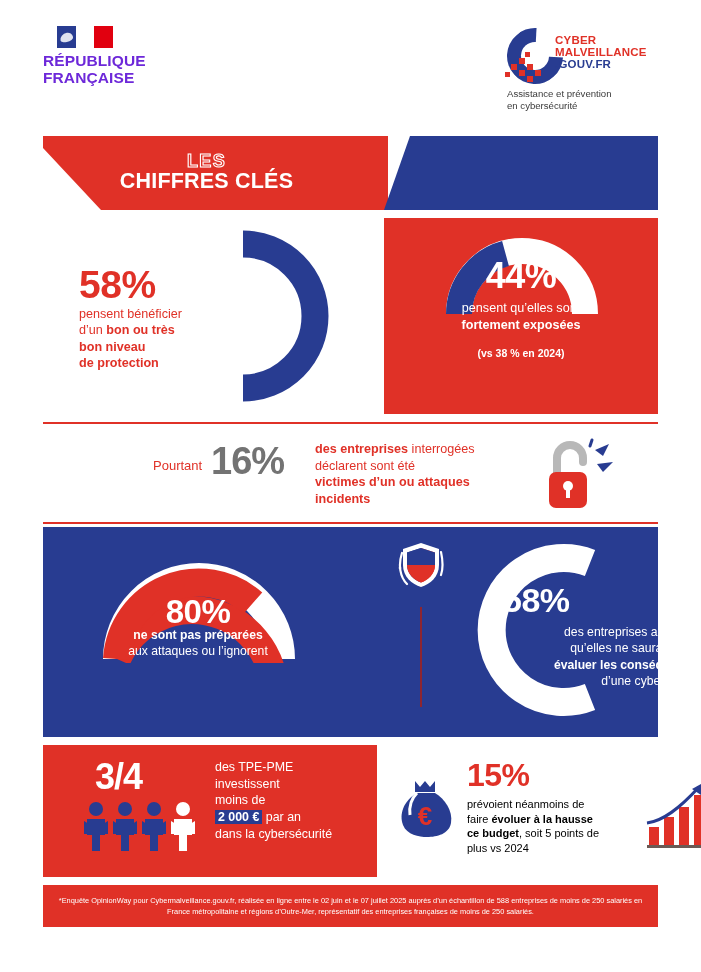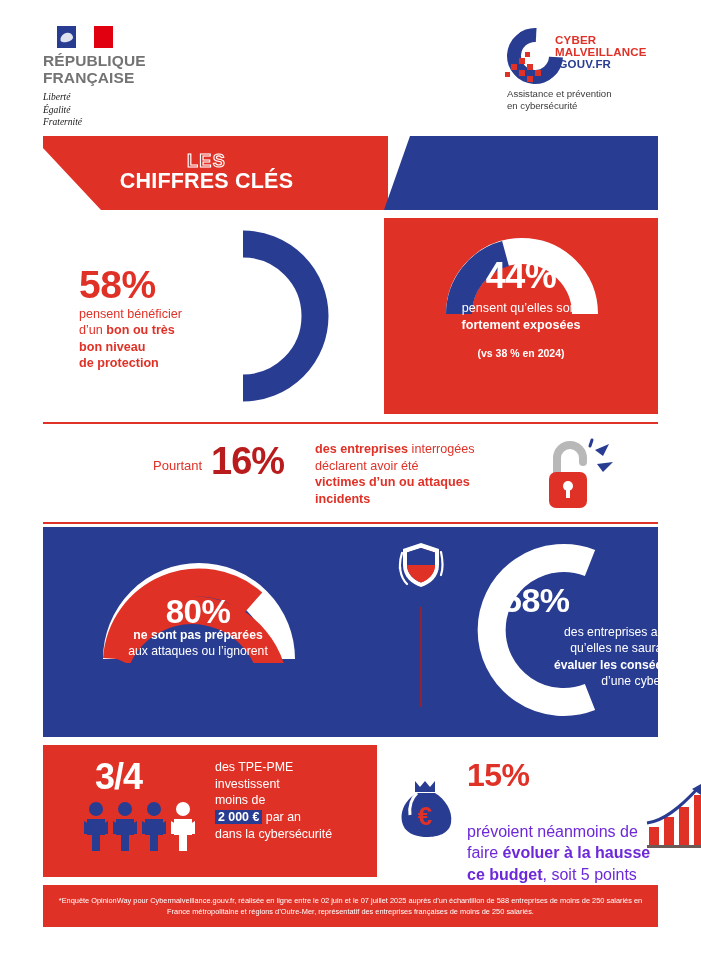--- a/index.html
+++ b/index.html
@@ -17,21 +17,21 @@
   .flag .b{flex:1;background:#283C91;position:relative;}
   .flag .w{flex:1;background:#ffffff;}
   .flag .r{flex:1;background:#E1000F;}
   .flag .b:after{
     content:"";position:absolute;left:50%;top:50%;
     width:13px;height:9px;margin:-4px 0 0 -6px;
     border-radius:60% 40% 55% 45%/70% 60% 40% 30%;
     background:#ffffff;opacity:.85;
     transform:rotate(-12deg);
   }
-  .rf{font-weight:bold;font-size:15.5px;line-height:1.08;color:#737373;letter-spacing:.1px;margin-top:5px;}
+  .rf{font-weight:bold;font-size:15.5px;line-height:1.08;color:#6d28d9;letter-spacing:.1px;margin-top:5px;}
   .devise{font-family:"Liberation Serif","DejaVu Serif",serif;font-style:italic;
           font-size:9.5px;line-height:1.28;color:#161616;margin-top:5px;}
 
   .cmlogo{position:absolute;left:505px;top:28px;width:160px;height:80px;}
   .cm-mark{position:absolute;left:0;top:0;width:64px;height:58px;}
   .cm-c{position:absolute;left:2px;top:0;width:56px;height:56px;border-radius:50%;
         border:14px solid #283C91;border-right-color:transparent;transform:rotate(-42deg);box-sizing:border-box;}
   .pix{position:absolute;background:#E03127;}
   .cm-words{position:absolute;left:50px;top:6px;}
   .cm-cyber{font-weight:bold;font-size:11.5px;color:#E03127;letter-spacing:.2px;line-height:1.05;}
@@ -76,21 +76,21 @@
   .big-wh{font-weight:bold;font-size:36px;color:#ffffff;line-height:1;letter-spacing:-.5px;}
   .cap-wh{font-size:12.6px;color:#ffffff;line-height:1.33;margin-top:6px;}
   .cap-wh b{font-weight:bold;}
   .vs-wh{font-size:10.5px;color:#ffffff;margin-top:14px;font-weight:bold;}
 
   
   .row2{position:absolute;left:43px;top:422px;width:615px;height:98px;
         border-top:2.5px solid #E03127;border-bottom:2.5px solid #E03127;}
   .r2-inner{position:absolute;left:110px;top:12px;width:430px;height:74px;}
   .pourtant{position:absolute;left:0px;top:22px;font-size:13px;color:#E03127;}
-  .big16{position:absolute;left:58px;top:6px;font-weight:bold;font-size:38px;color:#b91c1c;line-height:1;letter-spacing:-1px;}
+  .big16{position:absolute;left:58px;top:6px;font-weight:bold;font-size:38px;color:#737373;line-height:1;letter-spacing:-1px;}
   .r2-text{position:absolute;left:162px;top:5px;width:200px;font-size:12.6px;color:#E03127;line-height:1.33;}
   .r2-text b{font-weight:bold;}
   .lock{position:absolute;left:392px;top:0px;width:72px;height:76px;}
 
   
   .row3{position:absolute;left:43px;top:527px;width:615px;height:210px;background:#283C91;}
   .gauge80{position:absolute;left:58px;top:32px;width:196px;height:104px;}
   .stat80{position:absolute;left:10px;top:68px;width:290px;text-align:center;z-index:4;}
   .big-wh2{font-weight:bold;font-size:33px;color:#ffffff;line-height:1;letter-spacing:-.5px;}
   .cap-wh2{font-size:12.2px;color:#ffffff;line-height:1.3;margin-top:0;}
@@ -106,21 +106,21 @@
 
   
   .row4{position:absolute;left:43px;top:745px;width:615px;height:132px;}
   .r4-left{position:absolute;left:0;top:0;width:334px;height:132px;background:#E03127;}
   .r4-right{position:absolute;left:334px;top:0;width:281px;height:132px;background:#ffffff;}
   .frac{position:absolute;left:52px;top:14px;font-weight:bold;font-size:36px;color:#ffffff;line-height:1;letter-spacing:-1px;}
   .people{position:absolute;left:40px;top:56px;width:122px;height:50px;}
   .r4-ltxt{position:absolute;left:172px;top:14px;width:158px;font-size:12.4px;color:#ffffff;line-height:1.35;}
   .eurobag{position:absolute;left:20px;top:32px;width:56px;height:62px;}
   .big15{position:absolute;left:90px;top:14px;font-weight:bold;font-size:32px;color:#E03127;line-height:1;letter-spacing:-.5px;}
-  .r4-rtxt{position:absolute;left:90px;top:52px;width:185px;font-size:16px;color:#6d28d9;line-height:1.33;margin-top:24px;}
+  .r4-rtxt{position:absolute;left:90px;top:52px;width:185px;font-size:11px;color:#000000;line-height:1.33;}
   .r4-rtxt b{font-weight:bold;}
   .bars{position:absolute;left:268px;top:30px;width:68px;height:74px;}
   .money-box{background:#283C91;color:#ffffff;font-weight:bold;padding:0 3px;}
 
   
   .footer{position:absolute;left:43px;top:885px;width:615px;height:42px;background:#E03127;
           display:flex;align-items:center;justify-content:center;}
   .foot-txt{font-size:7.4px;color:#ffffff;line-height:1.55;text-align:center;width:600px;}
 </style>
 </head>
@@ -132,25 +132,20 @@
 
     <div class="marianne">
       <div class="flag">
         <div class="b"></div>
           <div class="w"></div>
           <div class="r"></div>
       </div>
       <div class="rf">
         <div>RÉPUBLIQUE</div>
         <div>FRANÇAISE</div>
-      </div>
-      <div class="devise">
-        <div>Liberté</div>
-        <div>Égalité</div>
-        <div>Fraternité</div>
       </div>
     </div>
 
     <div class="cmlogo">
       <div class="cm-mark">
         <div class="cm-c"></div>
         <div class="pix" style="left:6px;top:36px;width:6px;height:6px;"></div>
         <div class="pix" style="left:14px;top:30px;width:6px;height:6px;"></div>
         <div class="pix" style="left:14px;top:42px;width:6px;height:6px;"></div>
         <div class="pix" style="left:22px;top:36px;width:6px;height:6px;"></div>
@@ -212,21 +207,21 @@
       </div>
     </div>
   </div>
 
   <div class="row2">
     <div class="r2-inner">
       <div class="pourtant">Pourtant</div>
       <div class="big16">16%</div>
       <div class="r2-text">
         <b>des entreprises</b><span> interrogées</span><br>
-        <span>déclarent avoir été</span><br>
+        <span>déclarent sont été</span><br>
         <b>victimes d’un ou attaques</b><br>
         <b>incidents</b>
       </div>
       <svg class="lock" viewBox="0 0 72 76">
         <path d="M 12 40 L 12 22 A 13 13 0 0 1 38 22 L 38 26" fill="none" stroke="#b8b8b8" stroke-width="8" stroke-linecap="round"></path>
         <rect x="4" y="36" width="38" height="36" rx="7" fill="#E03127"></rect>
         <circle cx="23" cy="50" r="5" fill="#ffffff"></circle>
         <rect x="21" y="52" width="4" height="10" fill="#ffffff"></rect>
         <path d="M 50 14 L 64 8 L 58 20 Z" fill="#283C91"></path>
         <path d="M 52 28 L 68 26 L 58 36 Z" fill="#283C91"></path>

